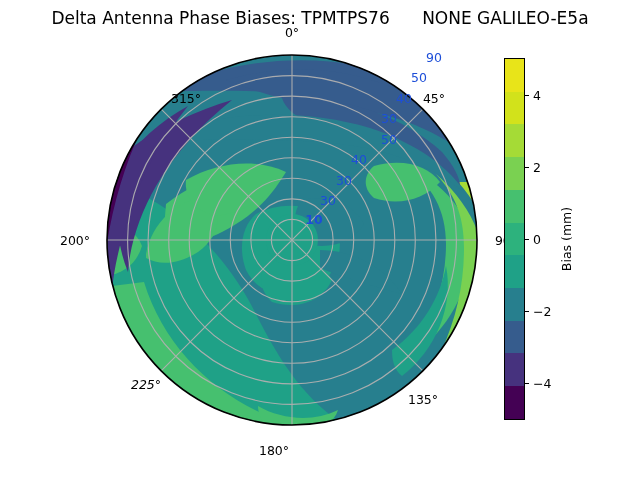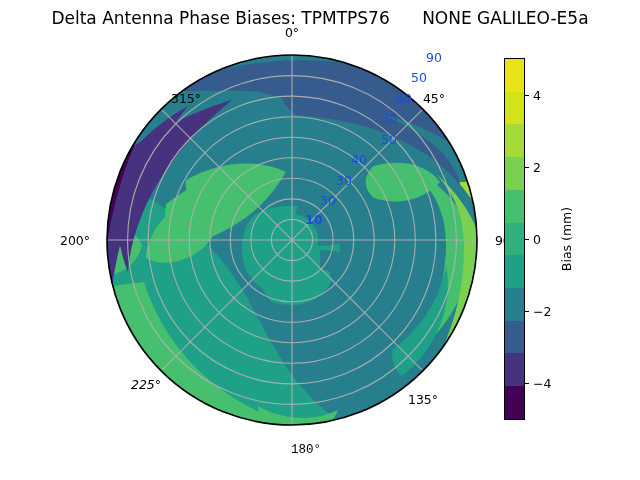--- a/index.html
+++ b/index.html
@@ -117,21 +117,21 @@
         <line x1="316.8" y1="55.2" x2="55.2" y2="316.8"></line>
       </g>
 
       <circle cx="186" cy="186" r="185" fill="none" stroke="#000000" stroke-width="1.6"></circle>
     </svg>
 
     <div class="angle-label" style="left:186px;top:-22px;">0°</div>
     <div class="angle-label" style="left:328px;top:44px;">45°</div>
     <div class="angle-label" style="left:400px;top:186px;">90°</div>
     <div class="angle-label" style="left:317px;top:330px;margin-top:15px;">135°</div>
-    <div class="angle-label" style="left:200px;top:396px;font-family:Liberation Mono, monospace;">180°</div>
+    <div class="angle-label" style="left:168px;top:396px;">180°</div>
     <div class="angle-label" style="left:40px;top:330px;font-style:italic;">225°</div>
     <div class="angle-label" style="left:-31px;top:186px;">200°</div>
     <div class="angle-label" style="left:40px;top:44px;margin-left:40px;">315°</div>
 
     <div class="r-label" style="left:208px;top:165px;font-weight:bold;">10</div>
     <div class="r-label" style="left:222px;top:146px;">30</div>
     <div class="r-label" style="left:238px;top:126px;">30</div>
     <div class="r-label" style="left:253px;top:105px;text-align:center;">40</div>
     <div class="r-label" style="left:283px;top:85px;">50</div>
     <div class="r-label" style="left:283px;top:64px;">30</div>

